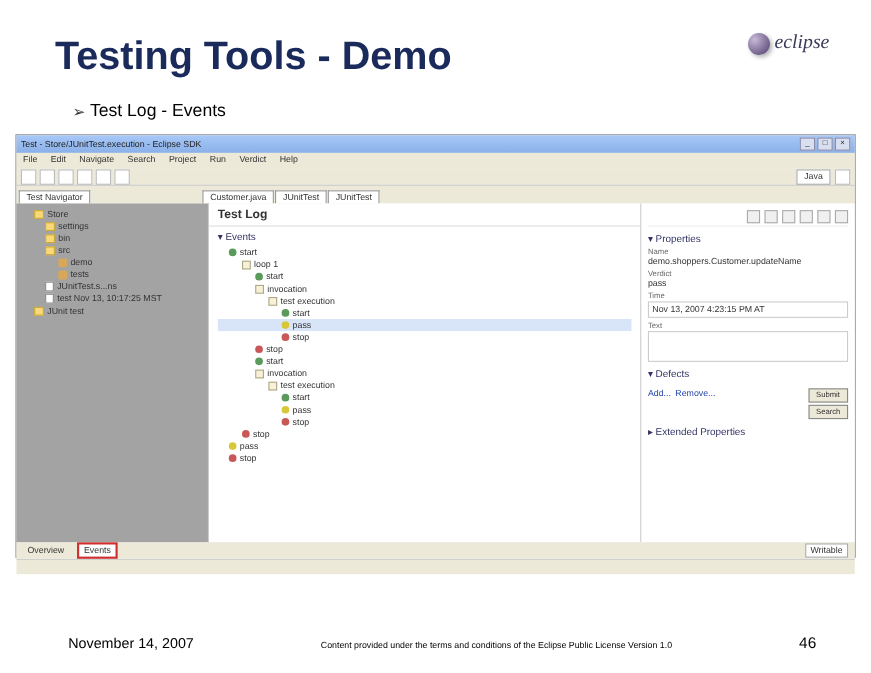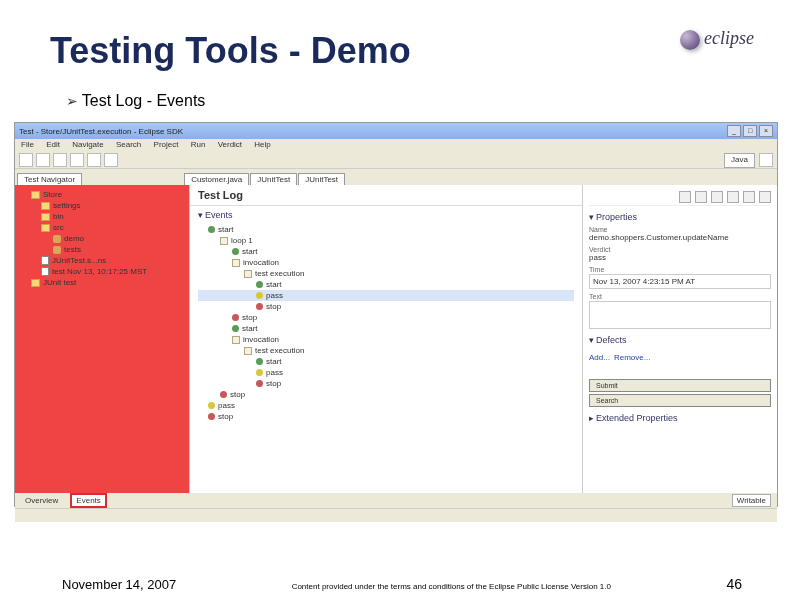--- a/index.html
+++ b/index.html
@@ -10,28 +10,28 @@
   h1 { color: #1a2a5a; font-size: 36px; font-weight: bold; margin-bottom: 20px; }
   .bullet-row { display: flex; align-items: center; margin: 10px 0 12px 16px; }
   .bullet { font-size: 14px; color: #333; margin-right: 4px; }
   .bullet-text { font-size: 16px; color: #000000; }
   .screenshot { margin: 0 -36px 0 -36px; border: 1px solid #999; background: #f5f5f5; height: 385px; position: relative; font-size: 8px; color: #333; }
   .win-title { background: linear-gradient(#a8c8f8, #8ab0e8); height: 16px; display: flex; align-items: center; padding: 0 4px; color: #222; font-size: 8px; justify-content: space-between; }
   .win-buttons { display: flex; gap: 2px; }
   .win-btn { width: 14px; height: 12px; background: #d8e0f0; border: 1px solid #88a; font-size: 7px; text-align: center; line-height: 10px; }
   .menubar { background: #ece9d8; height: 14px; padding: 1px 6px; font-size: 8px; color: #333; }
   .menubar span { margin-right: 10px; }
-  .toolbar { background: #ece9d8; height: 16px; border-bottom: 1px solid #ccc; display: flex; padding: 0 4px; gap: 3px; }
+  .toolbar { background: #ece9d8; height: 16px; border-bottom: 1px solid #ccc; display: flex; align-items: center; padding: 0 4px; gap: 3px; }
   .tb-btn { width: 14px; height: 14px; background: #fff; border: 1px solid #bbb; }
   .perspective { margin-left: auto; display: flex; gap: 4px; font-size: 8px; }
   .persp-btn { padding: 1px 6px; border: 1px solid #aaa; background: #fff; }
   .tabs-row { background: #ece9d8; height: 16px; display: flex; align-items: end; padding: 0 2px; gap: 1px; }
   .tab { padding: 1px 6px; font-size: 8px; background: #fff; border: 1px solid #999; border-bottom: none; }
   .workspace { display: flex; height: 308px; }
-  .nav-panel { width: 175px; background: #ef4444; border-right: 1px solid #ccc; padding: 4px; font-size: 8px; }
+  .nav-panel { width: 175px; background: #a3a3a3; border-right: 1px solid #ccc; padding: 4px; font-size: 8px; }
   .tree-item { padding: 1px 0 1px 12px; display: flex; align-items: center; gap: 3px; }
   .tree-item.d1 { padding-left: 22px; }
   .tree-item.d2 { padding-left: 34px; }
   .folder-icon { width: 9px; height: 8px; background: #f8d878; border: 1px solid #c8a838; display: inline-block; }
   .file-icon { width: 8px; height: 9px; background: #fff; border: 1px solid #888; display: inline-block; }
   .pkg-icon { width: 8px; height: 8px; background: #d8a858; border-radius: 2px; display: inline-block; }
   .center-panel { flex: 1; background: #fff; display: flex; flex-direction: column; }
   .center-header { padding: 4px 8px; font-size: 11px; font-weight: bold; border-bottom: 1px solid #ddd; }
   .events-box { padding: 4px 8px; flex: 1; }
   .events-title { font-size: 9px; color: #336; margin-bottom: 4px; }
@@ -46,21 +46,21 @@
   .ev-yellow { background: #d8c838; }
   .ev-red { background: #c85858; }
   .ev-box { width: 8px; height: 8px; background: #f8f0d8; border: 1px solid #aa8; display: inline-block; }
   .right-panel { width: 195px; background: #fff; border-left: 1px solid #ccc; padding: 4px 6px; font-size: 8px; }
   .rp-header { display: flex; justify-content: flex-end; gap: 4px; padding: 2px 0; border-bottom: 1px solid #eee; }
   .rp-icon { width: 12px; height: 12px; border: 1px solid #aaa; background: #f0f0f0; }
   .rp-section { margin-top: 6px; }
   .rp-title { font-size: 9px; color: #336; margin-bottom: 3px; }
   .rp-label { font-size: 7px; color: #666; margin-top: 4px; }
   .rp-value { font-size: 8px; padding: 2px 3px; border: 1px solid #ccc; background: #fff; margin-top: 1px; }
-  .rp-btns { display: flex; justify-content: space-between; margin-top: 8px; gap: 17px; flex-direction: column; }
+  .rp-btns { display: flex; justify-content: space-between; margin-top: 8px; gap: 3px; }
   .rp-btn { font-size: 7px; padding: 2px 6px; border: 1px solid #888; background: #ece9d8; }
   .bottom-tabs { height: 15px; background: #ece9d8; display: flex; align-items: center; padding: 0 6px; font-size: 8px; gap: 8px; position: relative; }
   .btab { padding: 1px 4px; }
   .btab.active { border: 2px solid #d03030; background: #fff; }
   .btab-right { margin-left: auto; padding: 1px 4px; background: #fff; border: 1px solid #aaa; }
   .status-bar { height: 14px; background: #ece9d8; border-top: 1px solid #ccc; }
   .footer { position: absolute; bottom: 20px; left: 50px; right: 50px; display: flex; align-items: baseline; justify-content: space-between; font-size: 13px; margin-left: 12px; }
   .footer-center { text-align: center; flex: 1; }
   .footer-sub { font-size: 8px; color: #000; margin-top: 2px; }
   .page-num { font-size: 14px; }

